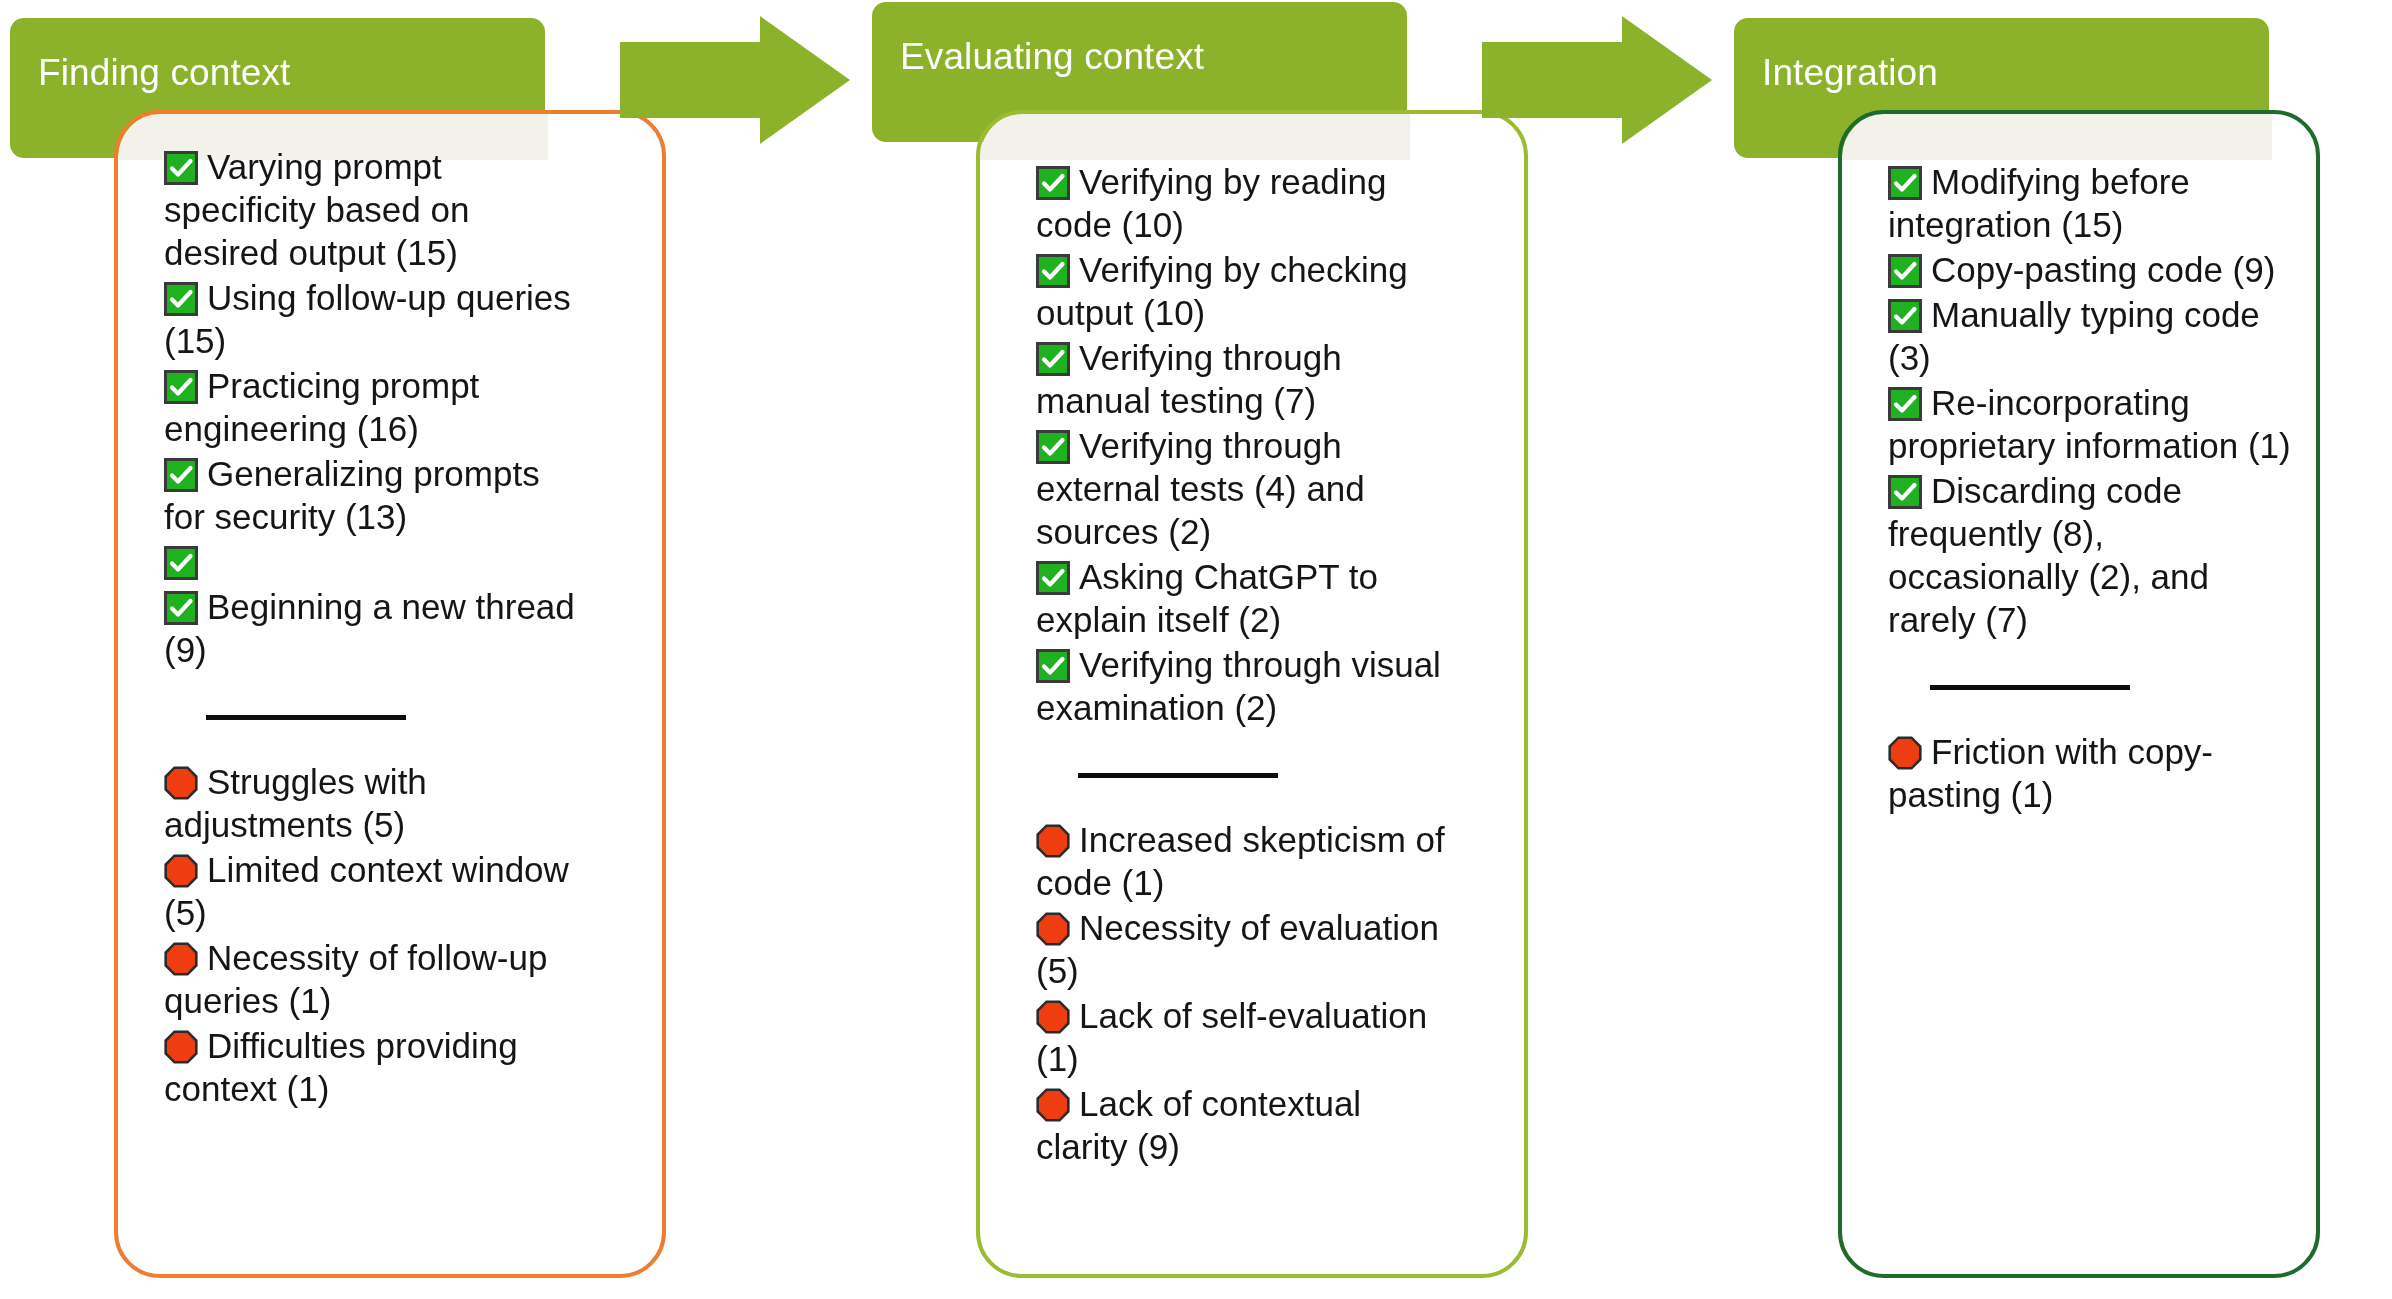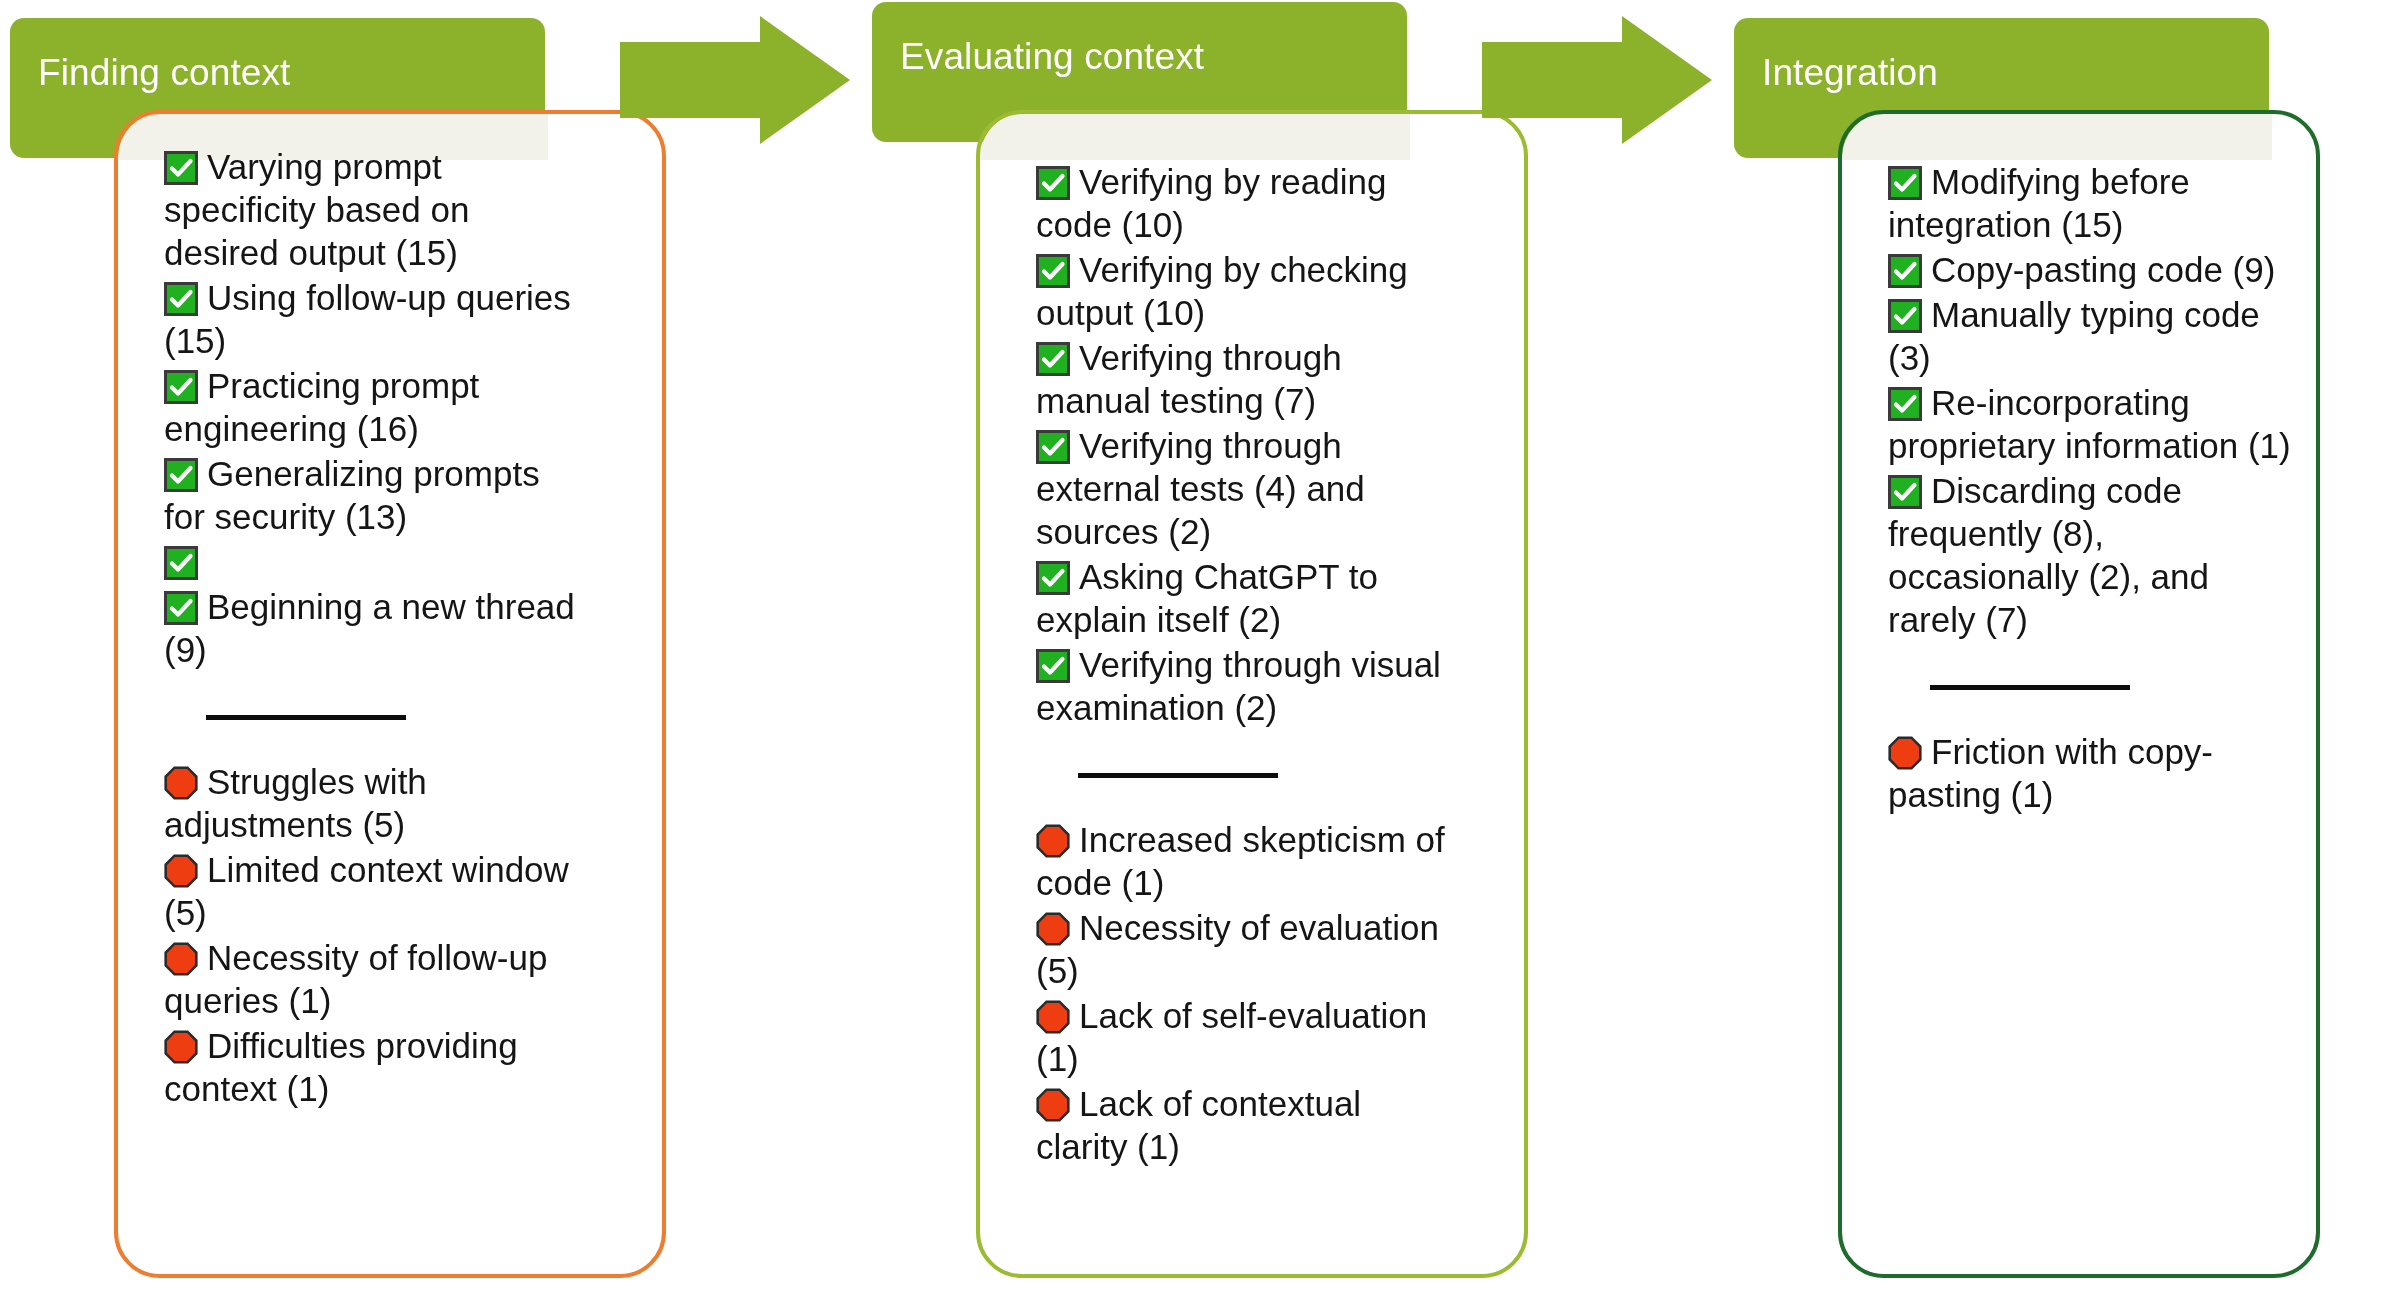--- a/index.html
+++ b/index.html
@@ -187,21 +187,21 @@
             <polygon points="10.5,1.7 23.5,1.7 32.3,10.5 32.3,23.5 23.5,32.3 10.5,32.3 1.7,23.5 1.7,10.5" fill="#EE3D11" stroke="#2b2b2b" stroke-width="2.6"></polygon>
           </svg></span><span>Increased skepticism of code (1)</span></div>
       <div class="item"><span class="ico"><svg width="34" height="34" viewBox="0 0 34 34" xmlns="http://www.w3.org/2000/svg">
             <polygon points="10.5,1.7 23.5,1.7 32.3,10.5 32.3,23.5 23.5,32.3 10.5,32.3 1.7,23.5 1.7,10.5" fill="#EE3D11" stroke="#2b2b2b" stroke-width="2.6"></polygon>
           </svg></span><span>Necessity of evaluation (5)</span></div>
       <div class="item"><span class="ico"><svg width="34" height="34" viewBox="0 0 34 34" xmlns="http://www.w3.org/2000/svg">
             <polygon points="10.5,1.7 23.5,1.7 32.3,10.5 32.3,23.5 23.5,32.3 10.5,32.3 1.7,23.5 1.7,10.5" fill="#EE3D11" stroke="#2b2b2b" stroke-width="2.6"></polygon>
           </svg></span><span>Lack of self-evaluation (1)</span></div>
       <div class="item"><span class="ico"><svg width="34" height="34" viewBox="0 0 34 34" xmlns="http://www.w3.org/2000/svg">
             <polygon points="10.5,1.7 23.5,1.7 32.3,10.5 32.3,23.5 23.5,32.3 10.5,32.3 1.7,23.5 1.7,10.5" fill="#EE3D11" stroke="#2b2b2b" stroke-width="2.6"></polygon>
-          </svg></span><span>Lack of contextual clarity (1)</span></div>
+          </svg></span><span>Lack of contextual clarity (9)</span></div>
     </div>
 
   <div class="arrow arrow-2">
     <svg width="230" height="128" viewBox="0 0 230 128" xmlns="http://www.w3.org/2000/svg">
       <polygon points="0,26 140,26 140,0 230,64 140,128 140,102 0,102" fill="#8CB22B"></polygon>
     </svg>
   </div>
 
   <div class="hdr hdr-3">
     <span>Integration</span>

